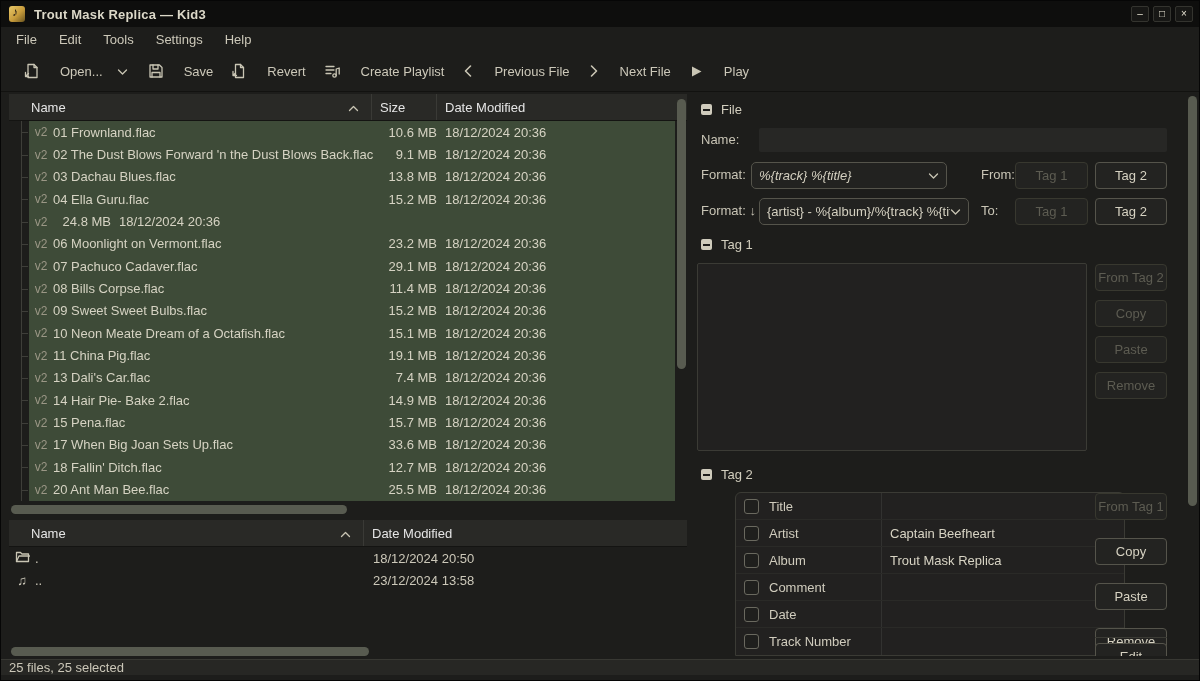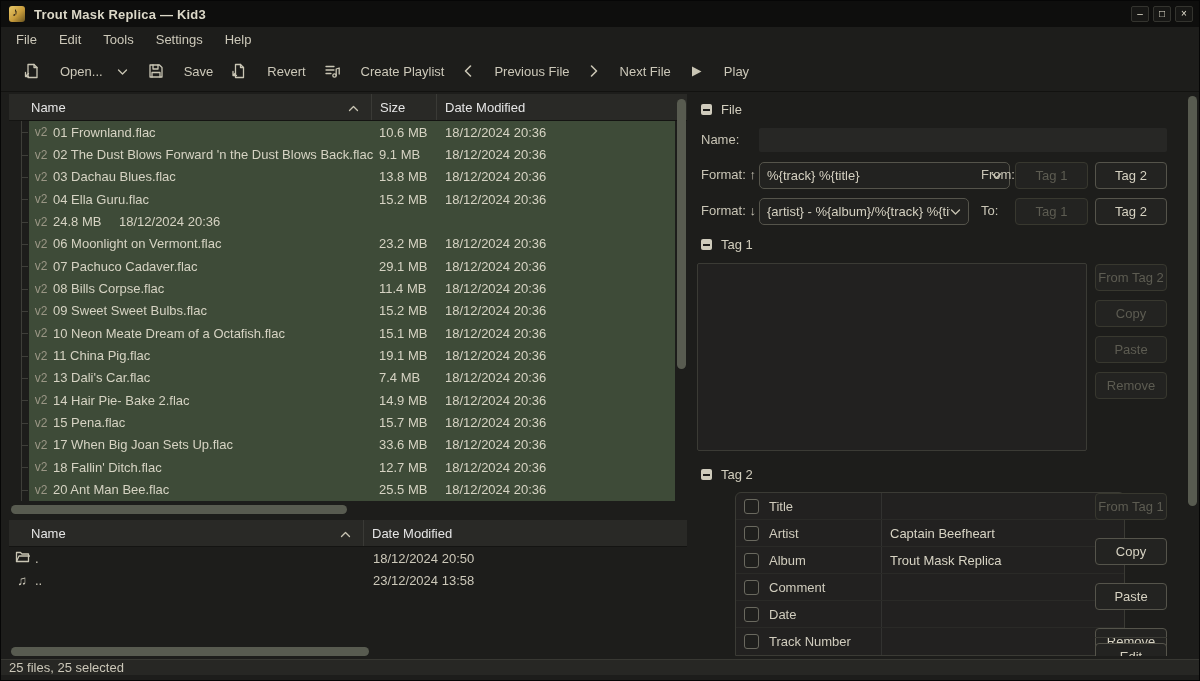--- a/index.html
+++ b/index.html
@@ -34,21 +34,21 @@
   .sort-arrow { margin-left:auto; margin-right:4px; }
 
   
   .frow { display:flex; height:22.35px; align-items:stretch; }
   .tree { width:20px; position:relative; flex:0 0 auto; }
   .tree::before { content:""; position:absolute; left:12px; top:0; bottom:0; border-left:1px solid #3e3e39; }
   .tree::after { content:""; position:absolute; left:13px; top:50%; width:6px; border-top:1px solid #3e3e39; }
   .frow-sel { flex:1; display:flex; align-items:center; background:#3e4b38; margin-right:12px; color:#d6d3c3; }
   .fbadge { width:24px; text-align:center; font-size:12px; color:#9b9786; flex:0 0 auto; }
   .fname { flex:1; overflow:hidden; white-space:nowrap; }
-  .fsize { width:58px; text-align:left; flex:0 0 auto; }
+  .fsize { width:58px; text-align:right; flex:0 0 auto; }
   .fdate { width:238px; padding-left:8px; flex:0 0 auto; }
 
   
   .vscroll { position:absolute; width:11px; }
   .vscroll .handle, .hscroll .handle { position:absolute; background:#585b50; border-radius:5px; }
   .hscroll { position:absolute; height:11px; }
 
   
   .drow { display:flex; height:22px; align-items:center; }
   .dicon { width:26px; text-align:center; flex:0 0 auto; color:#ccc8b9; }
@@ -378,21 +378,21 @@
   <div class="right-panel">
 
     <div class="sec-head" style="left:6px; top:8px;">
       <span class="collapse-box"></span>
       <span>File</span>
     </div>
     <span class="flabel" style="left:6px; top:33px;">Name:</span>
     <span class="text-input" style="left:64px; top:34px; width:408px;"></span>
 
     <span class="flabel" style="left:6px; top:68px;">Format: ↑</span>
-    <span class="combo" style="left:64px; top:68px; width:251px;">
+    <span class="combo" style="left:56px; top:68px; width:196px;font-style:italic;">
       <span class="cval">%{track} %{title}</span>
       <svg width="11" height="8" viewBox="0 0 11 8" class="icon-stroke">
           <path d="M1.5 2l4 4 4-4"></path>
         </svg>
     </span>
     <span class="flabel" style="left:286px; top:68px;">From:</span>
     <span class="btn disabled" style="left:320px; top:68px; width:73px;">Tag 1</span>
     <span class="btn" style="left:400px; top:68px;">Tag 2</span>
 
     <span class="flabel" style="left:6px; top:104px;">Format: ↓</span>

